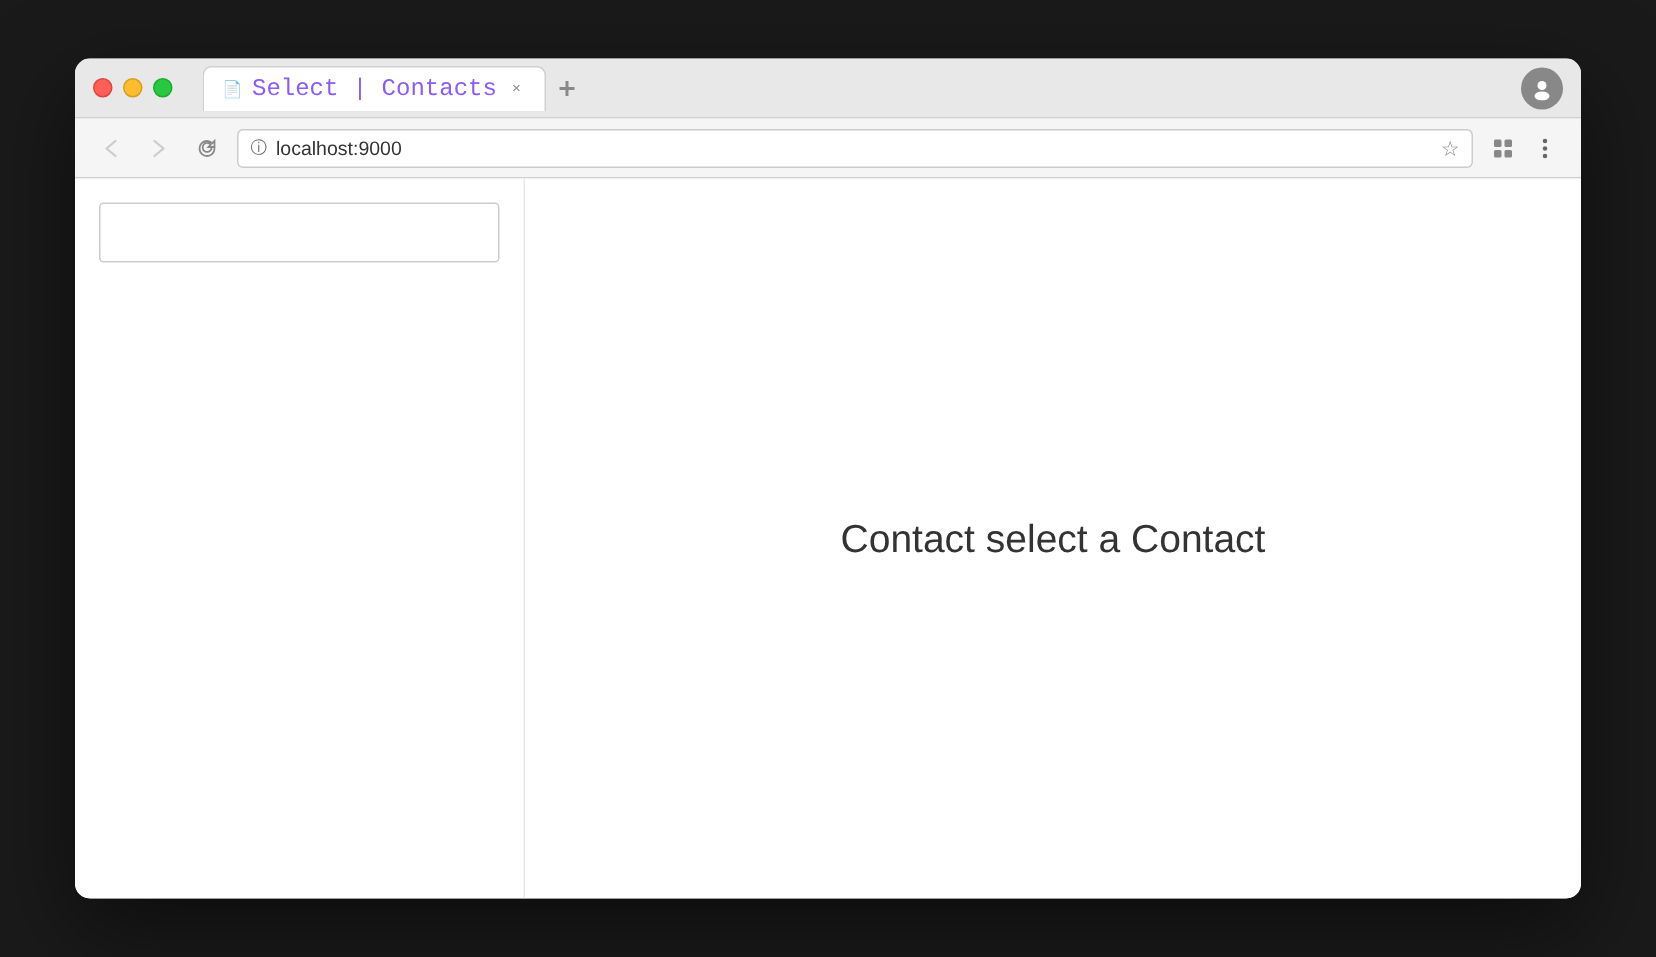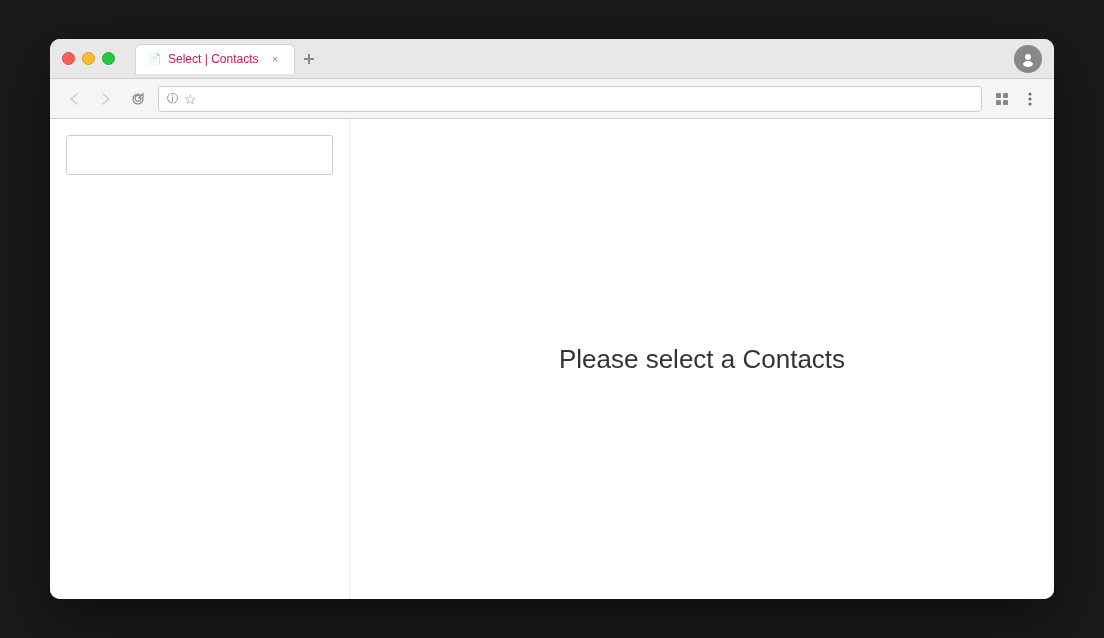--- a/index.html
+++ b/index.html
@@ -82,23 +82,24 @@
       width: 14px;
       height: 14px;
       color: #666;
       display: flex;
       align-items: center;
       justify-content: center;
       font-size: 11px;
     }
 
     .tab-title {
-      font-size: 12px;
-      color: #be185d;
-      flex: 1;
+      font-size: 16px;
+      color: #8b5cf6;
+      flex: 1;
+      font-family: Liberation Mono, monospace;
     }
 
     .tab-close {
       width: 14px;
       height: 14px;
       border-radius: 50%;
       display: flex;
       align-items: center;
       justify-content: center;
       font-size: 10px;
@@ -308,20 +309,21 @@
         <path d="M2 2L8 7L2 12" stroke="#ccc" stroke-width="1.5" stroke-linecap="round" stroke-linejoin="round"></path>
       </svg>
     </div>
     <div class="nav-btn">
       <svg width="14" height="14" viewBox="0 0 14 14" fill="none">
         <path d="M12 7A5 5 0 1 1 7 2a5 5 0 0 1 3.5 1.5L12 2v4H8l1.5-1.5A3 3 0 1 0 10 7" stroke="#888" stroke-width="1.2" stroke-linecap="round"></path>
       </svg>
     </div>
     <div class="url-bar">
       <span class="url-info-icon">ⓘ</span>
+      <span class="url-text">localhost:9000</span>
       <span class="url-star">☆</span>
     </div>
     <div class="browser-actions">
       <div class="browser-action-btn">
         <svg width="16" height="16" viewBox="0 0 16 16" fill="none">
           <rect x="2" y="2" width="5" height="5" rx="1" fill="#888"></rect>
           <rect x="9" y="2" width="5" height="5" rx="1" fill="#888"></rect>
           <rect x="2" y="9" width="5" height="5" rx="1" fill="#888"></rect>
           <rect x="9" y="9" width="5" height="5" rx="1" fill="#888"></rect>
         </svg>
@@ -339,17 +341,17 @@
   <div class="page-content">
 
 
     <div class="main-area">
 
       <div class="sidebar">
         <div class="contact-list-box"></div>
       </div>
 
       <div class="main-panel">
-        <span class="select-prompt">Please select a Contacts</span>
+        <span class="select-prompt">Contact select a Contact</span>
       </div>
     </div>
   </div>
 </div>
 
 </body></html>

